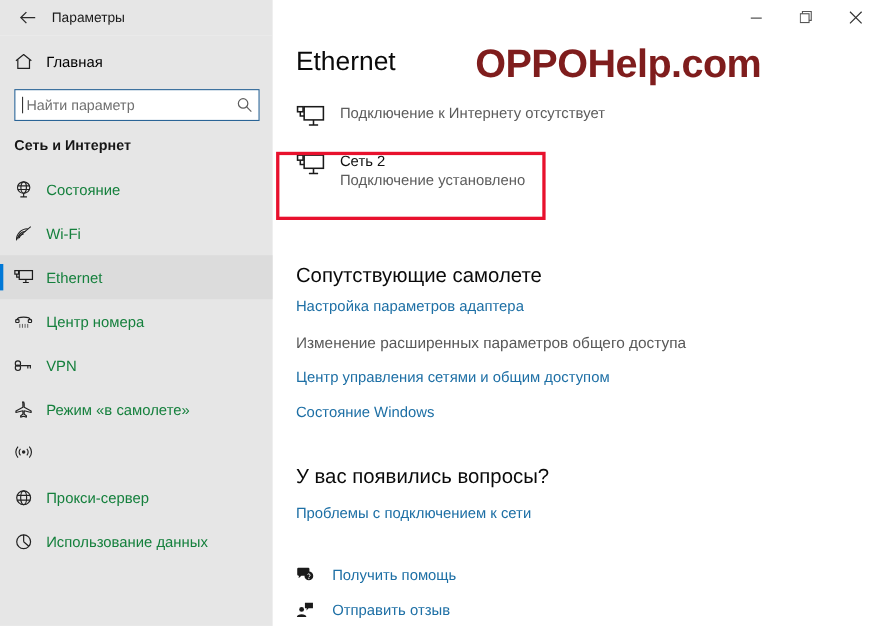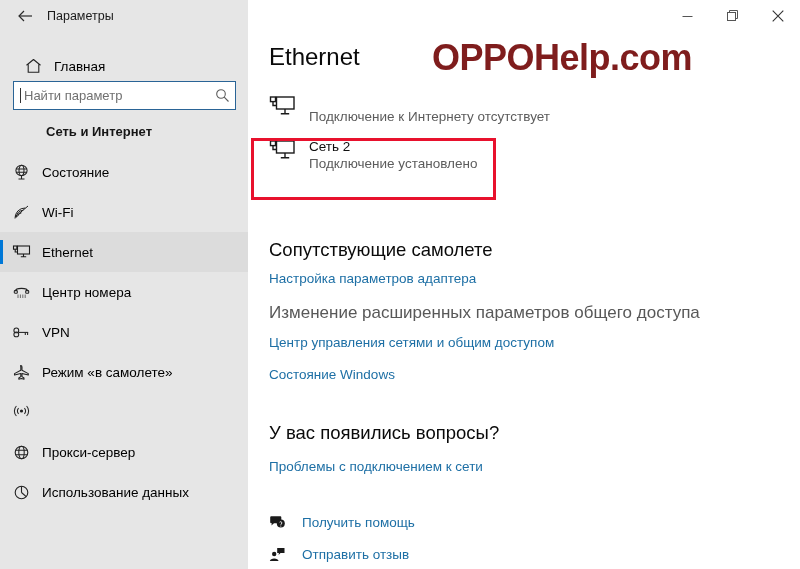--- a/index.html
+++ b/index.html
@@ -70,23 +70,23 @@
   
   .sidebar {
     position: absolute;
     top: 32px; left: 0;
     width: 248px;
     height: 537px;
     background: #e6e6e6;
   }
   .home-row {
     position: absolute;
-    top: 6px; left: 12px;
+    top: 6px; left: 0;
     width: 248px; height: 36px;
-    display: flex; align-items: flex-end;
+    display: flex; align-items: center;
   }
   .home-icon {
     width: 42px;
     display: flex; align-items: center; justify-content: center;
     flex: 0 0 42px;
   }
   .home-label {
     font-size: 13.5px;
     color: #000;
   }
@@ -119,21 +119,20 @@
   .search-icon {
     flex: 0 0 26px;
     display: flex; align-items: center; justify-content: center;
   }
   .section-title {
     position: absolute;
     top: 92px; left: 13px;
     font-size: 13px;
     font-weight: bold;
     color: #161616;
-    margin-left: 33px;
   }
   .nav {
     position: absolute;
     top: 120px; left: 0;
     width: 248px;
   }
   .nav-item {
     position: relative;
     height: 40px;
     display: flex;
@@ -147,21 +146,21 @@
     width: 3px; height: 24px;
     background: #0078d7;
   }
   .nav-icon {
     flex: 0 0 42px;
     display: flex; align-items: center; justify-content: center;
   }
   .nav-icon svg { display: block; }
   .nav-label {
     font-size: 13.5px;
-    color: #000000;
+    color: #15803d;
     white-space: nowrap;
   }
 
   
   .main {
     position: absolute;
     top: 32px; left: 248px;
     width: 552px; height: 537px;
     background: #ffffff;
   }
@@ -202,21 +201,21 @@
   .net-name {
     font-size: 13.5px;
     color: #101010;
     line-height: 17px;
   }
   .net-sub {
     font-size: 13.5px;
     color: #5c5c5c;
     line-height: 18px;
   }
-  .net-item.offline .net-sub { margin-top: 14px; }
+  .net-item.offline .net-sub { }
 
   .redbox {
     position: absolute;
     left: 3px;
     top: 106px;
     width: 245px;
     height: 62px;
     border: 3px solid #e8112d;
     pointer-events: none;
   }
@@ -232,21 +231,21 @@
     left: 21px;
     font-size: 13.5px;
     color: #1d6fa5;
     text-decoration: none;
     white-space: nowrap;
     text-align: right;
   }
   .plaintext {
     position: absolute;
     left: 21px;
-    font-size: 17px;
+    font-size: 14px;
     color: #585858;
     white-space: nowrap;
   }
   .help-row {
     position: absolute;
     left: 21px;
     display: flex;
     align-items: center;
     height: 22px;
   }

